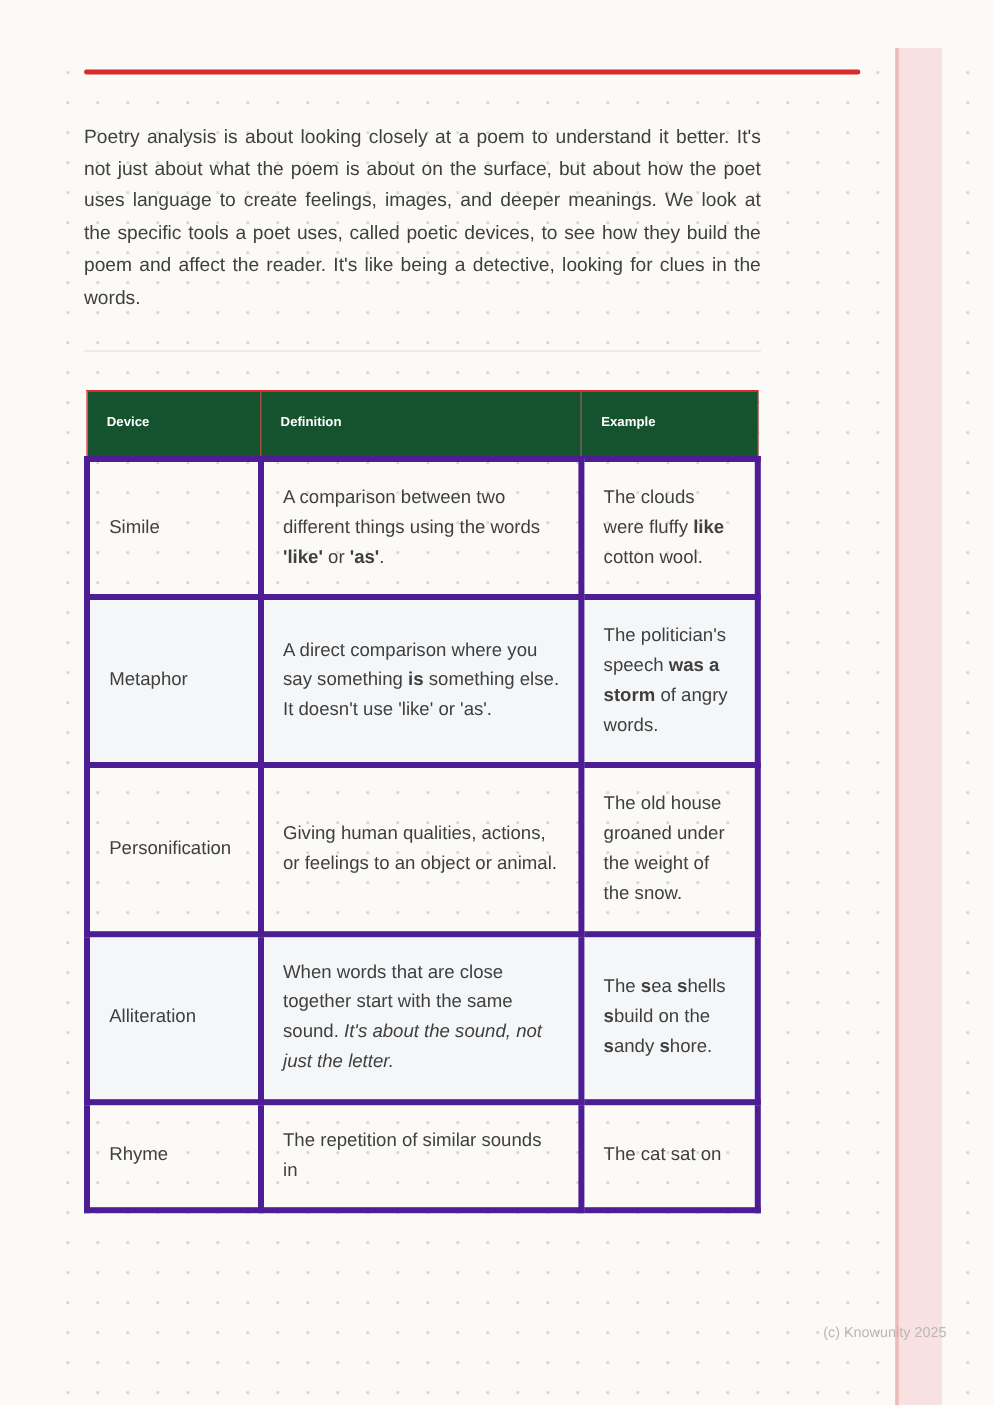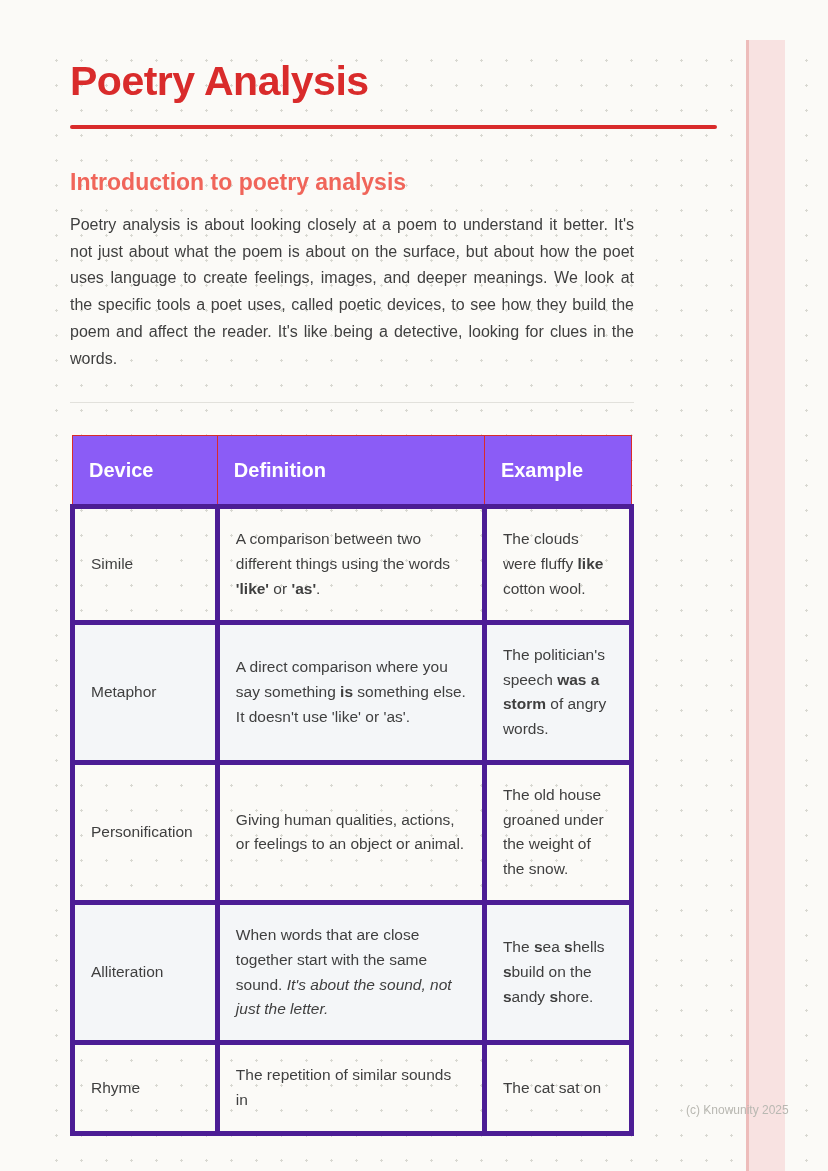--- a/index.html
+++ b/index.html
@@ -63,24 +63,24 @@
     border-top: 1px solid #e2e1dc;
     margin: 30px 0 32px 0;
   }
   table.devices-table {
     width: 564px;
     border-collapse: collapse;
     font-size: 15.5px;
     line-height: 1.6;
   }
   table.devices-table th {
-    background: #8b5cf6;
+    background: #14532d;
     color: #ffffff;
     font-weight: 700;
-    font-size: 20px;
+    font-size: 11px;
     text-align: left;
     padding: 18px 16px;
     border: 1px solid #d92b2b;
   }
   table.devices-table td {
     border: 5px solid #4c1d95;
     padding: 18px 16px;
     vertical-align: middle;
     color: #3f3f3f;
   }
@@ -103,24 +103,22 @@
   }
 </style>
 </head>
 <body>
 
 <div class="dot-grid"></div>
 <div class="margin-stripe"></div>
 
 <div class="content">
 
-  <h1 class="page-title">Poetry Analysis</h1>
   <div class="title-rule"></div>
 
-  <h2 class="section-heading">Introduction to poetry analysis</h2>
   <p class="body-text justified">Poetry analysis is about looking closely at a poem to understand it better. It's not just about what the poem is about on the surface, but about how the poet uses language to create feelings, images, and deeper meanings. We look at the specific tools a poet uses, called poetic devices, to see how they build the poem and affect the reader. It's like being a detective, looking for clues in the words.</p>
 
   <hr class="section-divider">
 
 
   <table class="devices-table">
     <colgroup>
       <col class="c-device">
       <col class="c-definition">
       <col class="c-example">

